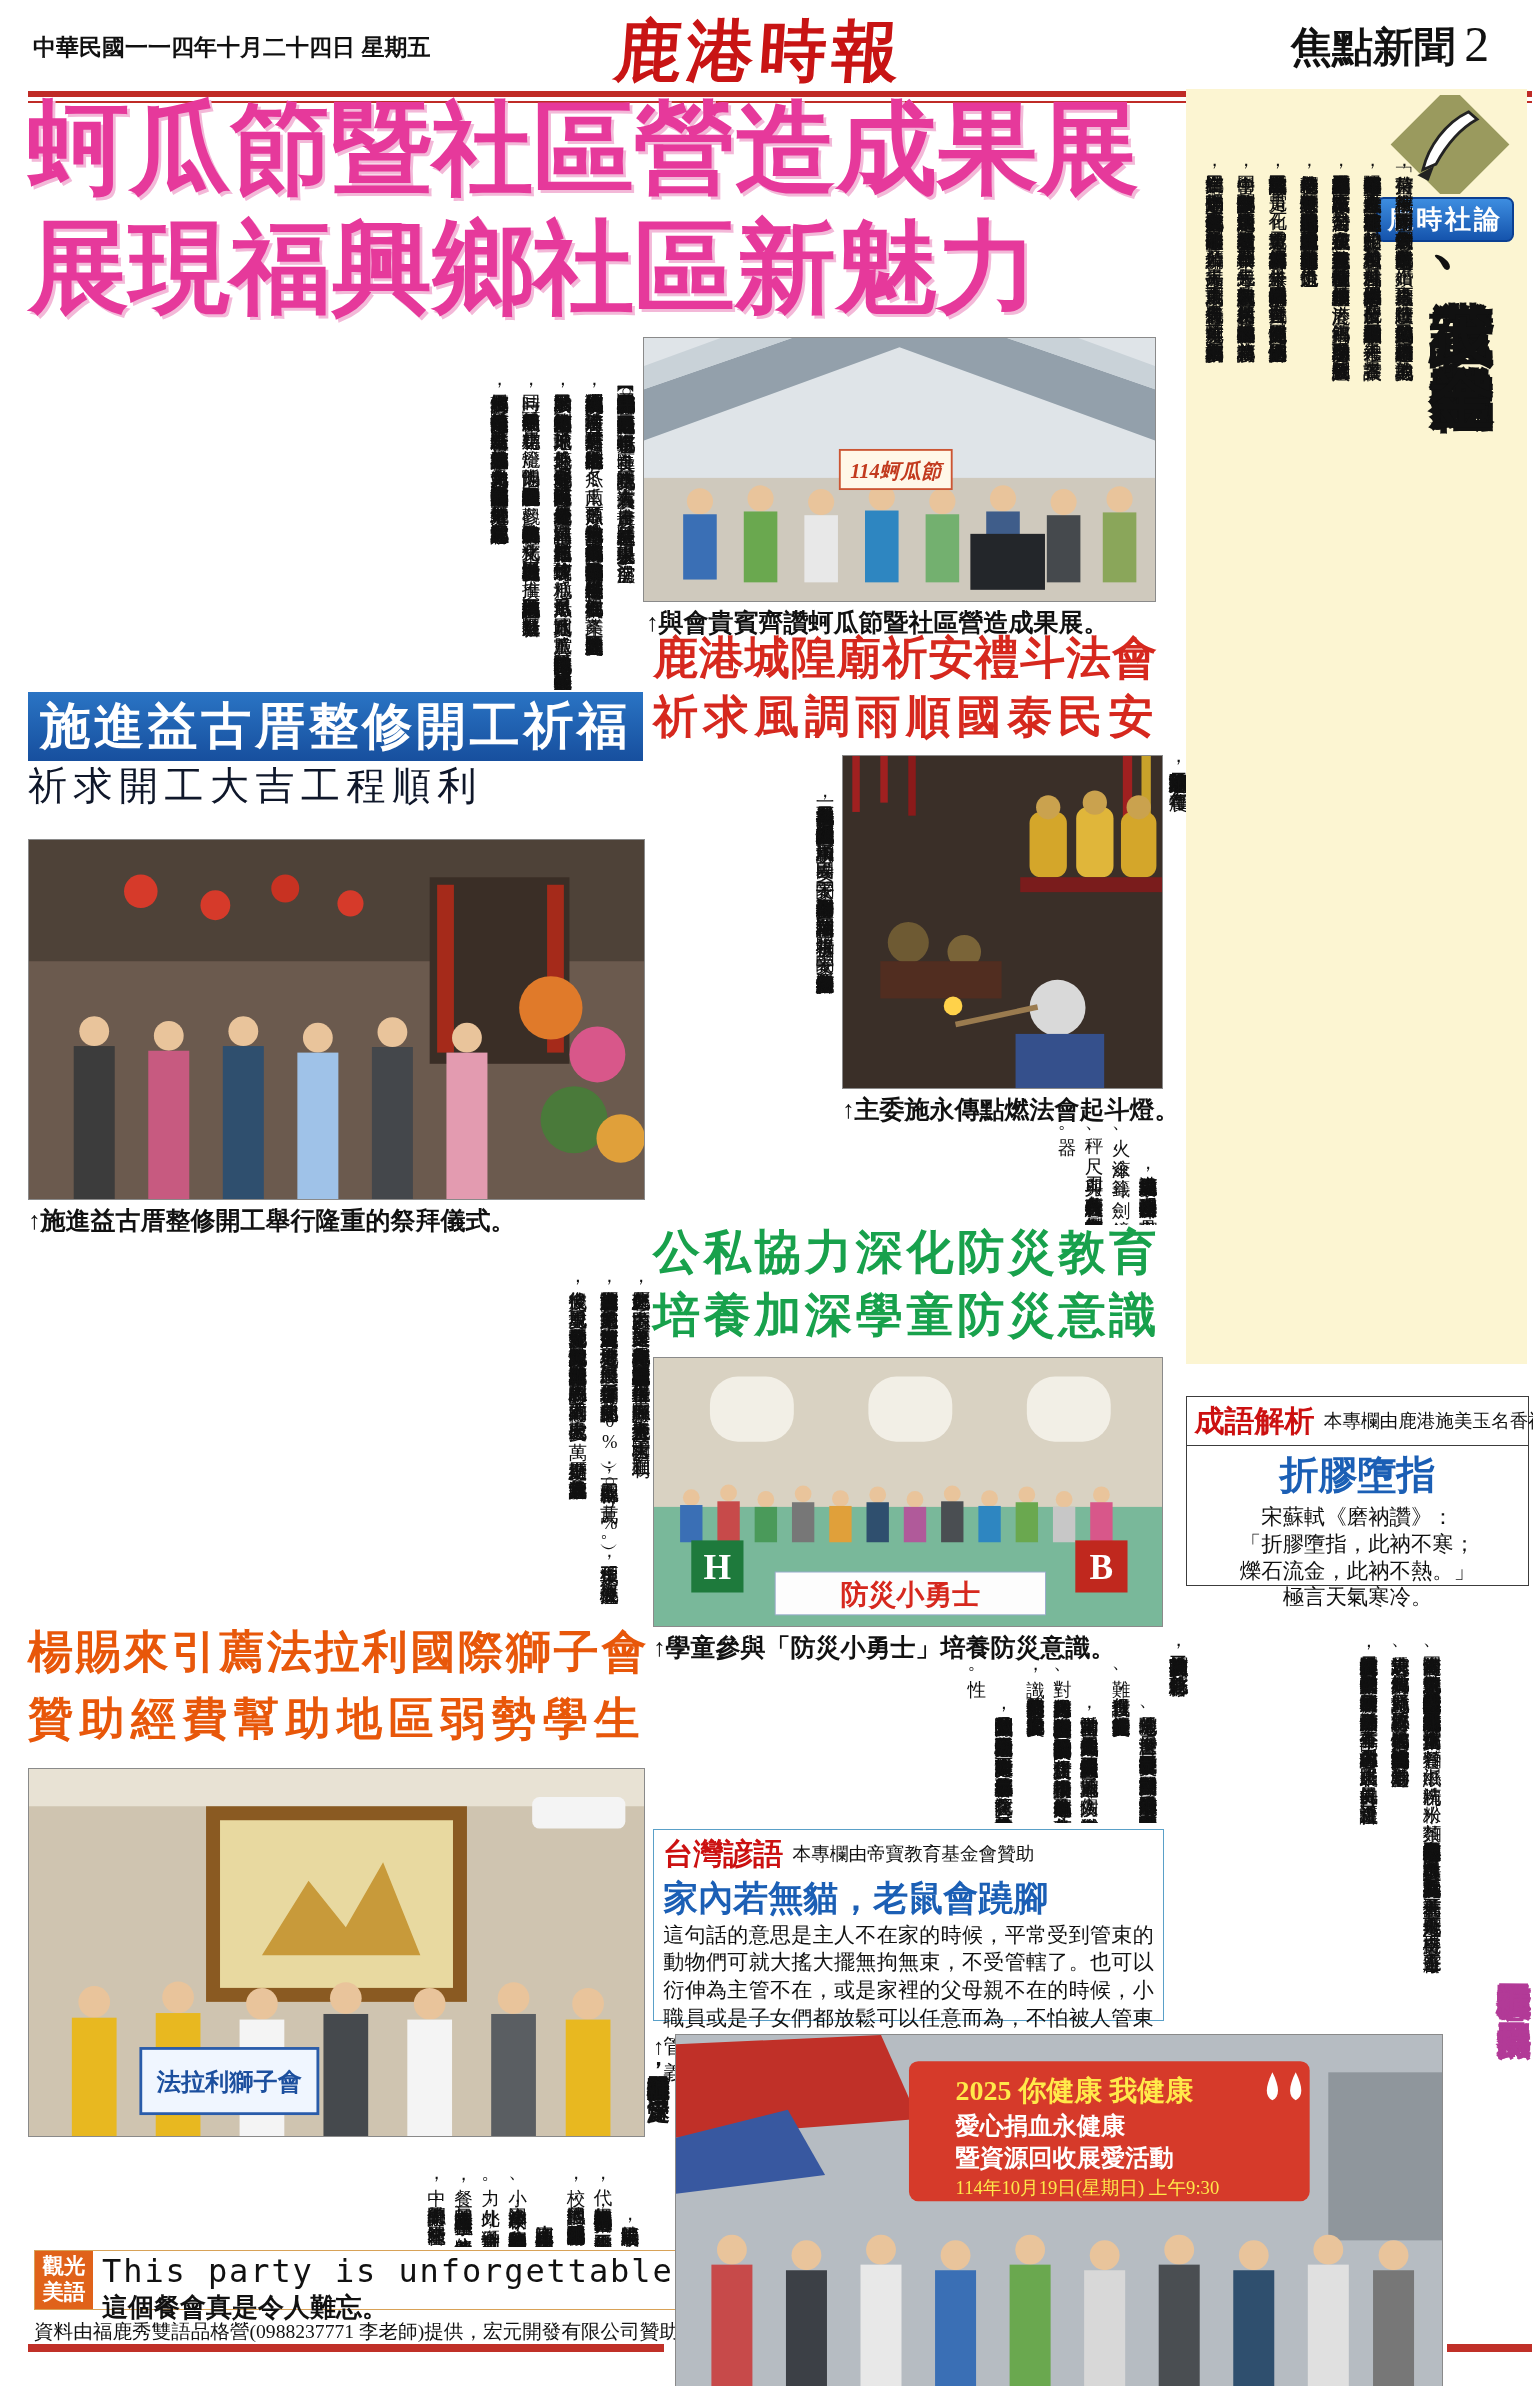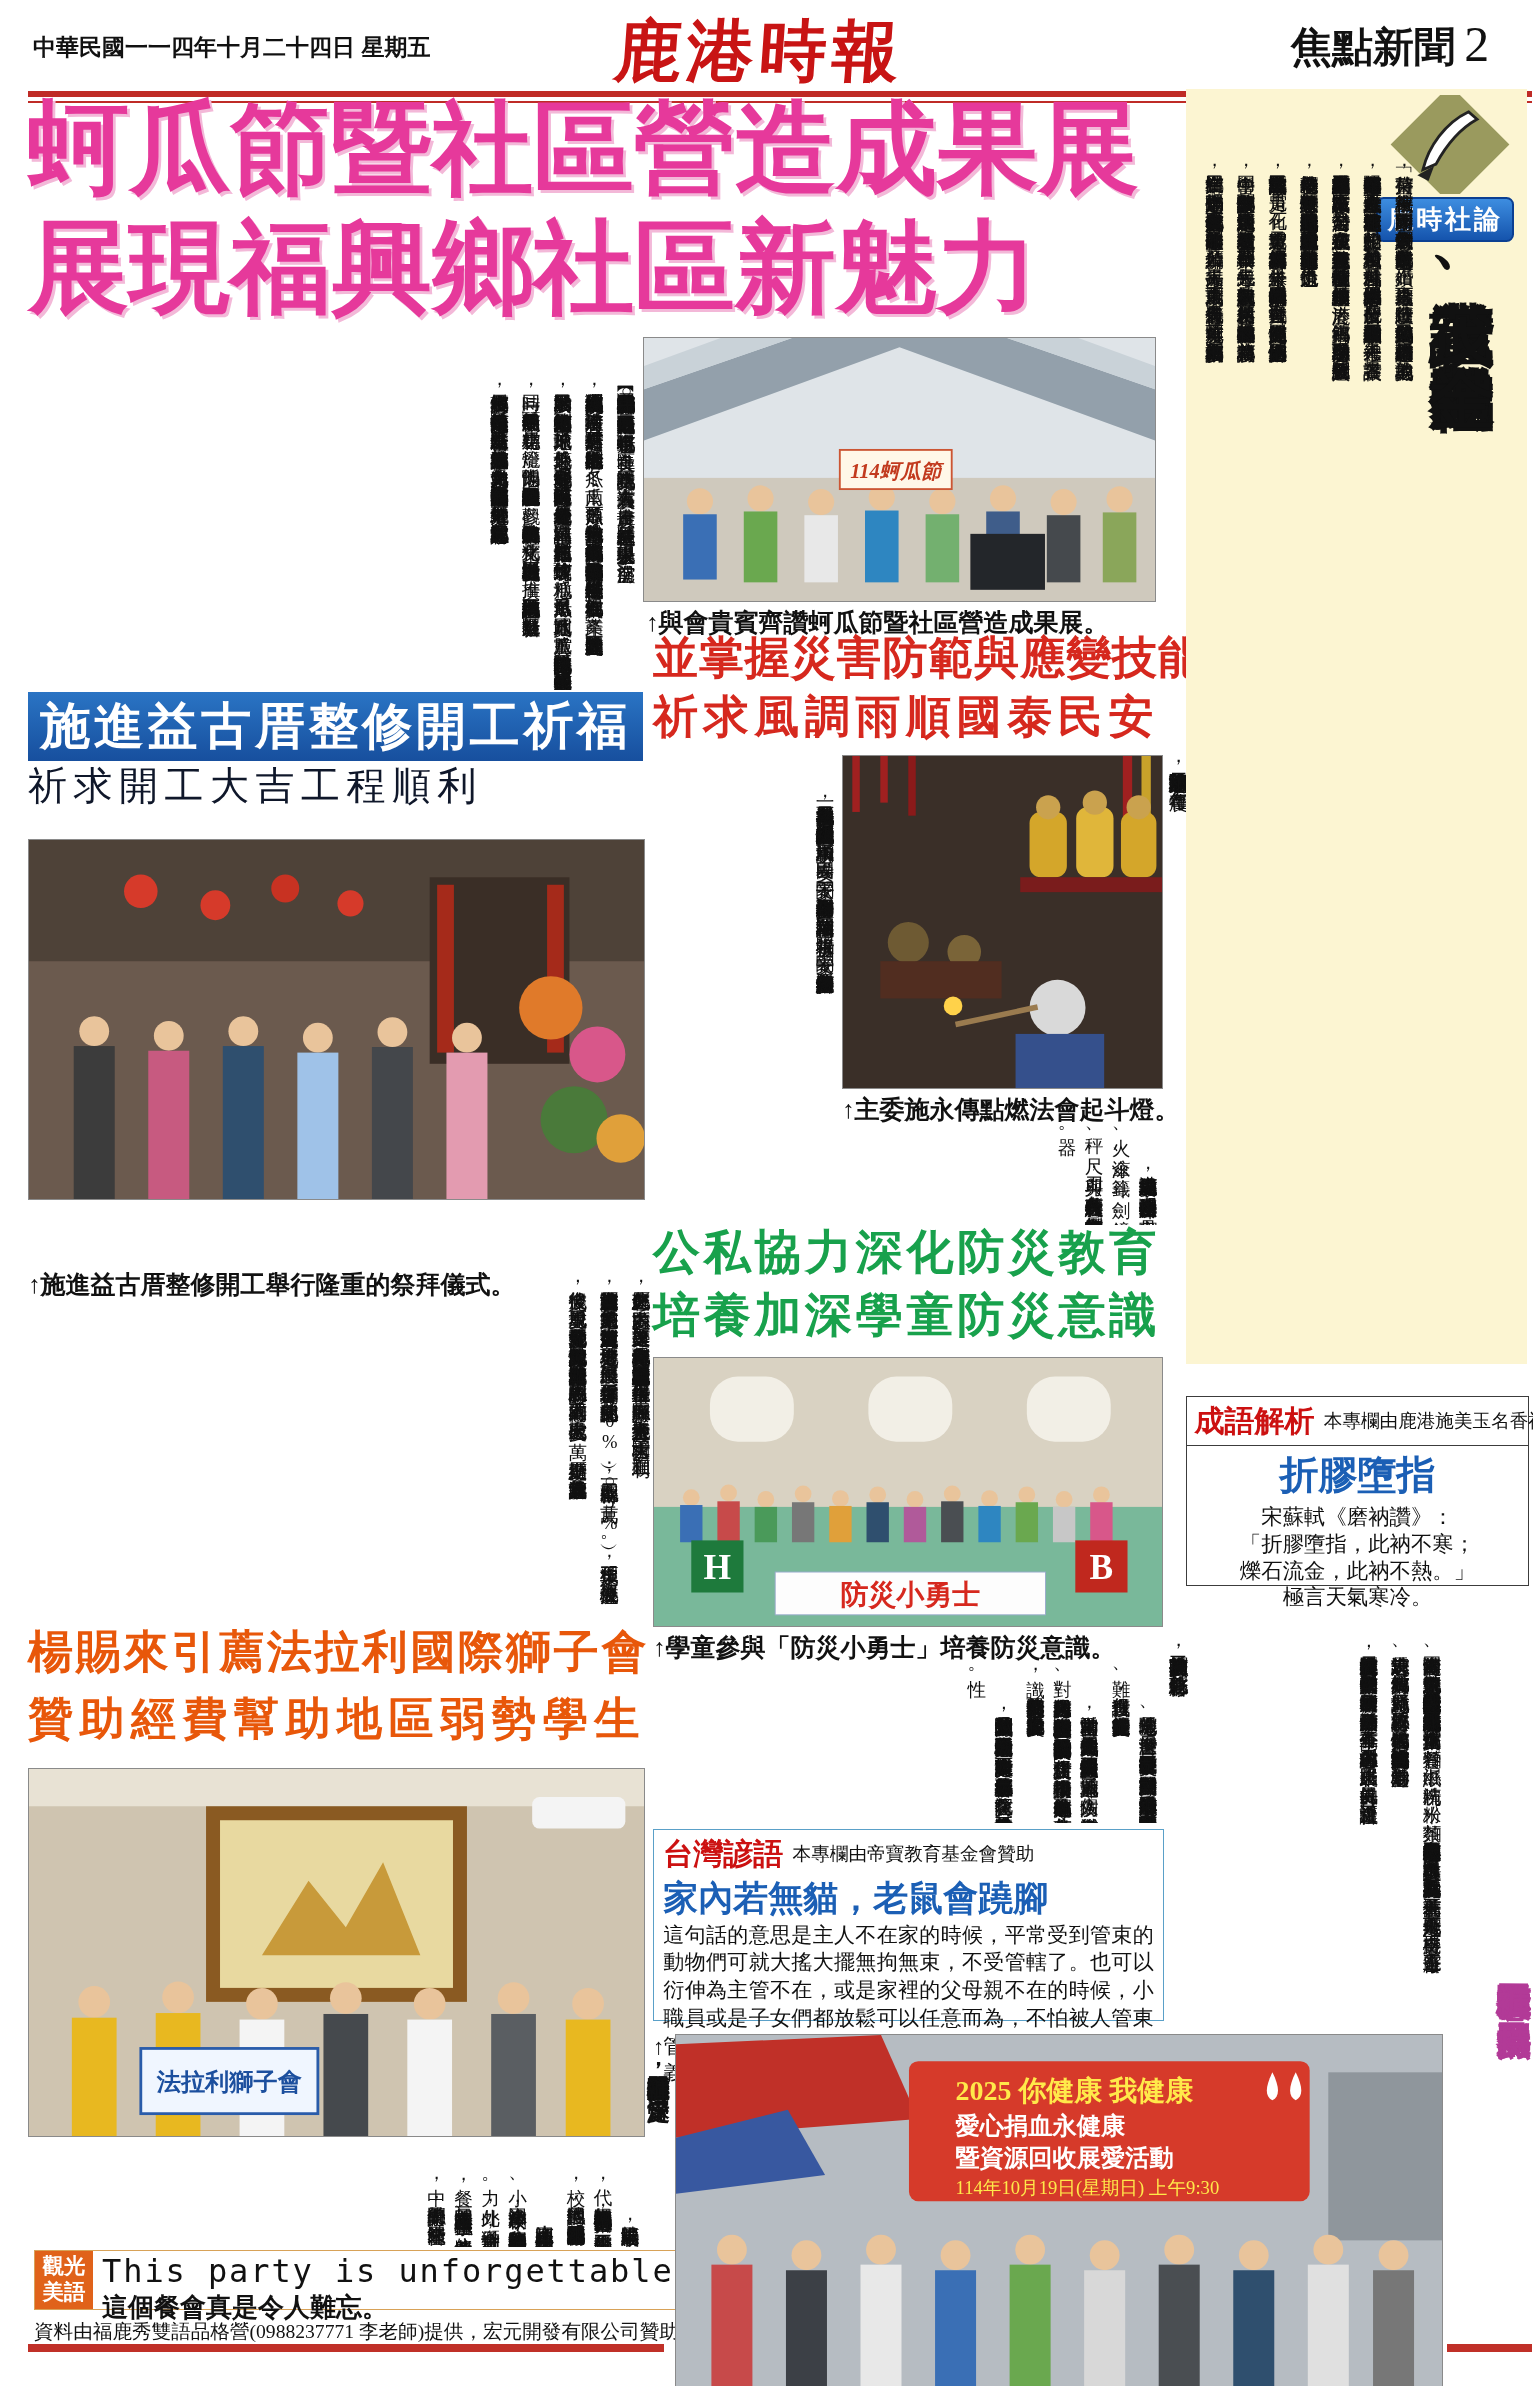--- a/index.html
+++ b/index.html
@@ -114,21 +114,21 @@
         <circle cx="510" cy="173" r="14" fill="#e9c49b"></circle>
           <rect x="492" y="187" width="36" height="75" fill="#8aa65a"></rect>
       </g>
       <rect x="210" y="120" width="120" height="42" fill="#fff7e8" stroke="#cc5533" stroke-width="2"></rect>
       <text x="270" y="150" text-anchor="middle" font-size="22" fill="#c23a1e" font-weight="bold">114蚵瓜節</text>
       <rect x="350" y="210" width="80" height="60" fill="#23262a"></rect>
     </svg>
   </div>
   <div class="abs caption" style="left:646px;top:606px;">↑與會貴賓齊讚蚵瓜節暨社區營造成果展。</div>
 
-  <div class="abs hl hl-red" style="left:653px;top:636px;letter-spacing:0.9px;">並掌握災害防範與應變技能</div>
+  <div class="abs hl hl-red" style="left:653px;top:636px;letter-spacing:0.9px;">鹿港城隍廟祈安禮斗法會</div>
   <div class="abs hl hl-red" style="left:653px;top:695px;letter-spacing:5.6px;">祈求風調雨順國泰民安</div>
 
   <div class="abs lead-strip" style="left:1162px;top:757px;width:28px;height:468px;">鹿港城隍廟承蒙城隍爺慈悲指示，在每年農</div>
 
   <div class="abs vtext" style="left:653px;top:755px;width:185px;height:332px;">
     <p>曆九月初一至初九日共九天舉辦祈安禮斗法會，初一至初九早上廟方安排誦經團進行誦經禮懺消災祈福，祈求風調雨順、國泰民安、閤家平安。有不少信眾準備鮮果到禮斗會場參拜，拜斗期間信眾至誠祈福、祈求賜福晉祿、閤家平安，總共有近千位的信眾前來參與祈安禮斗法會。</p>
   </div>
 
   <div class="abs photo" style="left:842px;top:755px;width:319px;height:332px;">
     <svg viewBox="0 0 342 356" preserveAspectRatio="none">
@@ -199,21 +199,21 @@
           <rect x="448" y="228" width="44" height="157" fill="#e39bb0"></rect>
       </g>
       <g>
           <circle cx="560" cy="180" r="34" fill="#e07a2a"></circle>
           <circle cx="610" cy="230" r="30" fill="#d8578a"></circle>
           <circle cx="585" cy="300" r="36" fill="#4a7a3a"></circle>
           <circle cx="635" cy="320" r="26" fill="#e0a03a"></circle>
         </g>
     </svg>
   </div>
-  <div class="abs caption" style="left:28px;top:1268px;">↑施進益古厝整修開工舉行隆重的祭拜儀式。</div>
+  <div class="abs caption" style="left:28px;top:1204px;">↑施進益古厝整修開工舉行隆重的祭拜儀式。</div>
 
   <div class="abs vtext" style="left:28px;top:1240px;width:626px;height:384px;">
     <p>彰化建縣歷史悠久，縣內多處古蹟、歷史建築聚落等，彰化縣政府積極保存文化資產，鹿港施進益古厝舉辦歷史建築開工祈福記者會，二十一日上午在古厝現場舉行，縣長與縣府團隊、地方人士齊聚上香祭拜，祈求開工大吉、工程順利。</p>
     <p>施進益古厝建於清朝嘉慶年間，是施家的重要宅第，「進益號」泉郊商行鹿港型街屋，堪稱地方珍貴歷史。歷經風雨侵襲，古厝保存工作刻不容緩，感謝文化部的補助（80%）；本縣配合款四二一○萬元（5%）。工程預定完工後，充分展現修復決心。</p>
     <p>修復完成後，重現歷史風貌，發展深度文化帶動地方觀光，文化資產是地方先民的智慧與記憶，讓居民與外來遊客體會地方曾有的歷史光華。縣長縣府團隊的用心，更有眾人的期待，參觀人次已突破一七○萬，期待歷史延續，讓大家看見鹿港的文化魅力。</p>
   </div>
 
   <div class="abs hl hl-green" style="left:653px;top:1229px;letter-spacing:3.7px;">公私協力深化防災教育</div>
   <div class="abs hl hl-green" style="left:653px;top:1292px;letter-spacing:3.7px;">培養加深學童防災意識</div>
 

